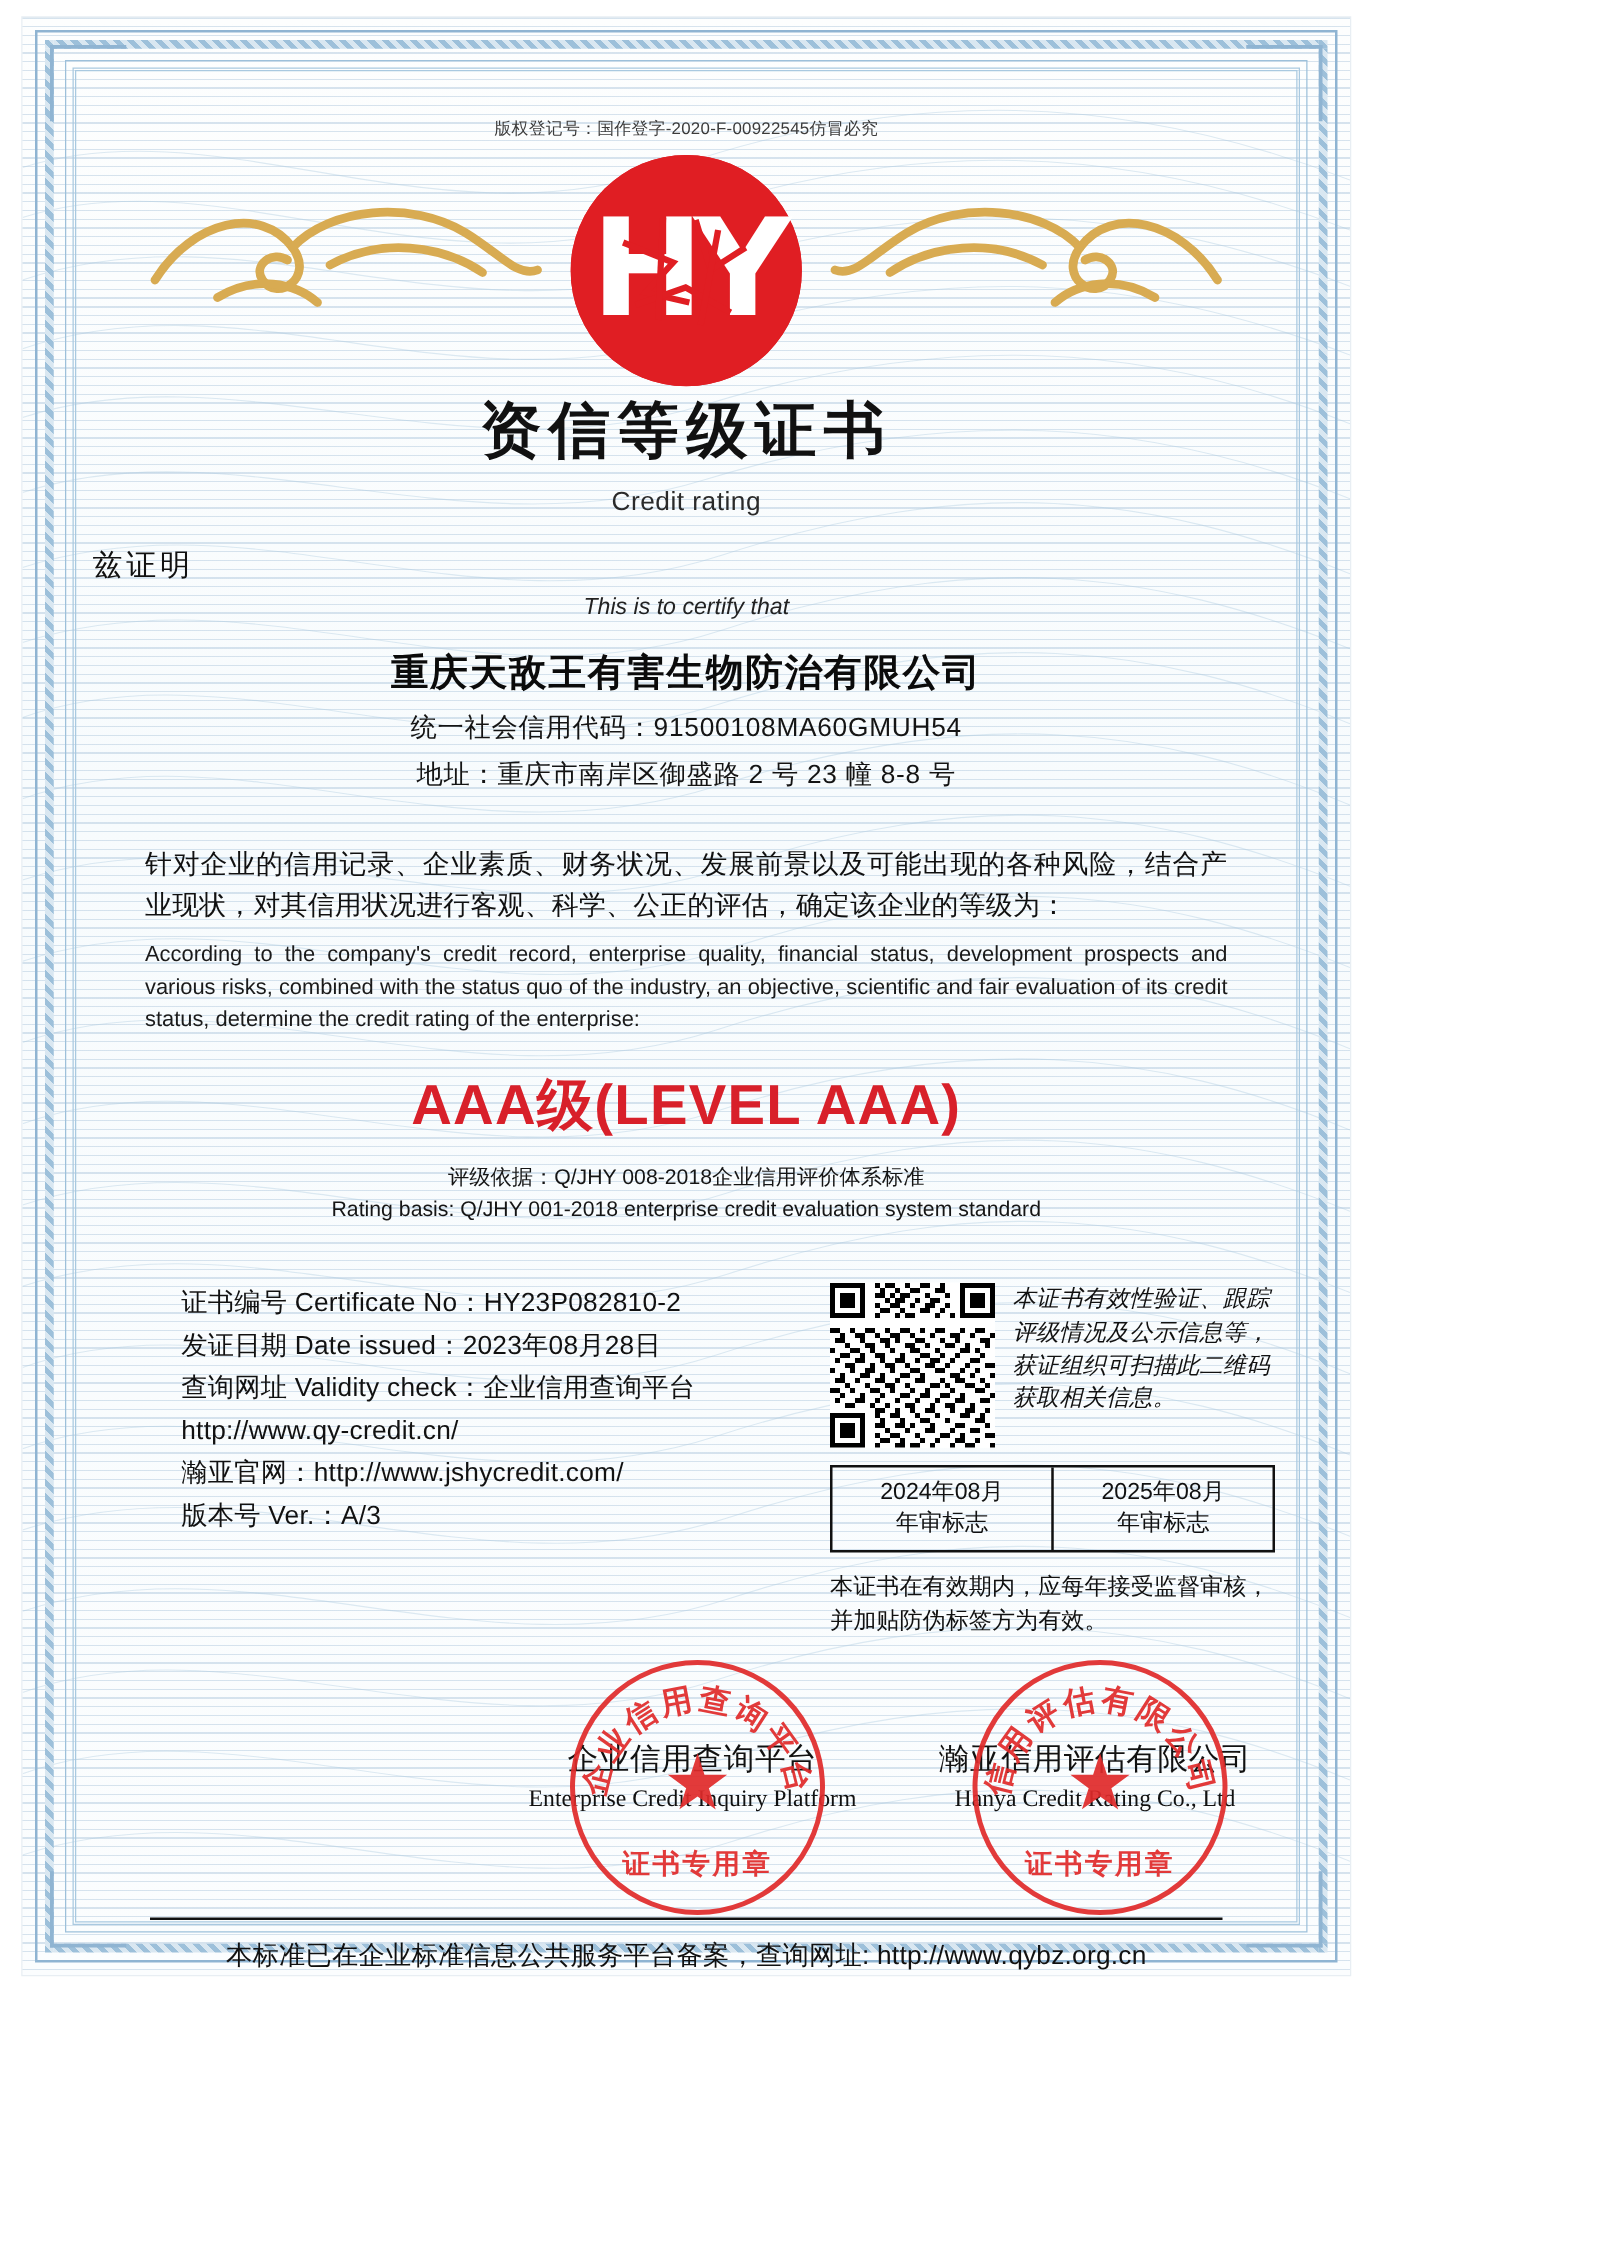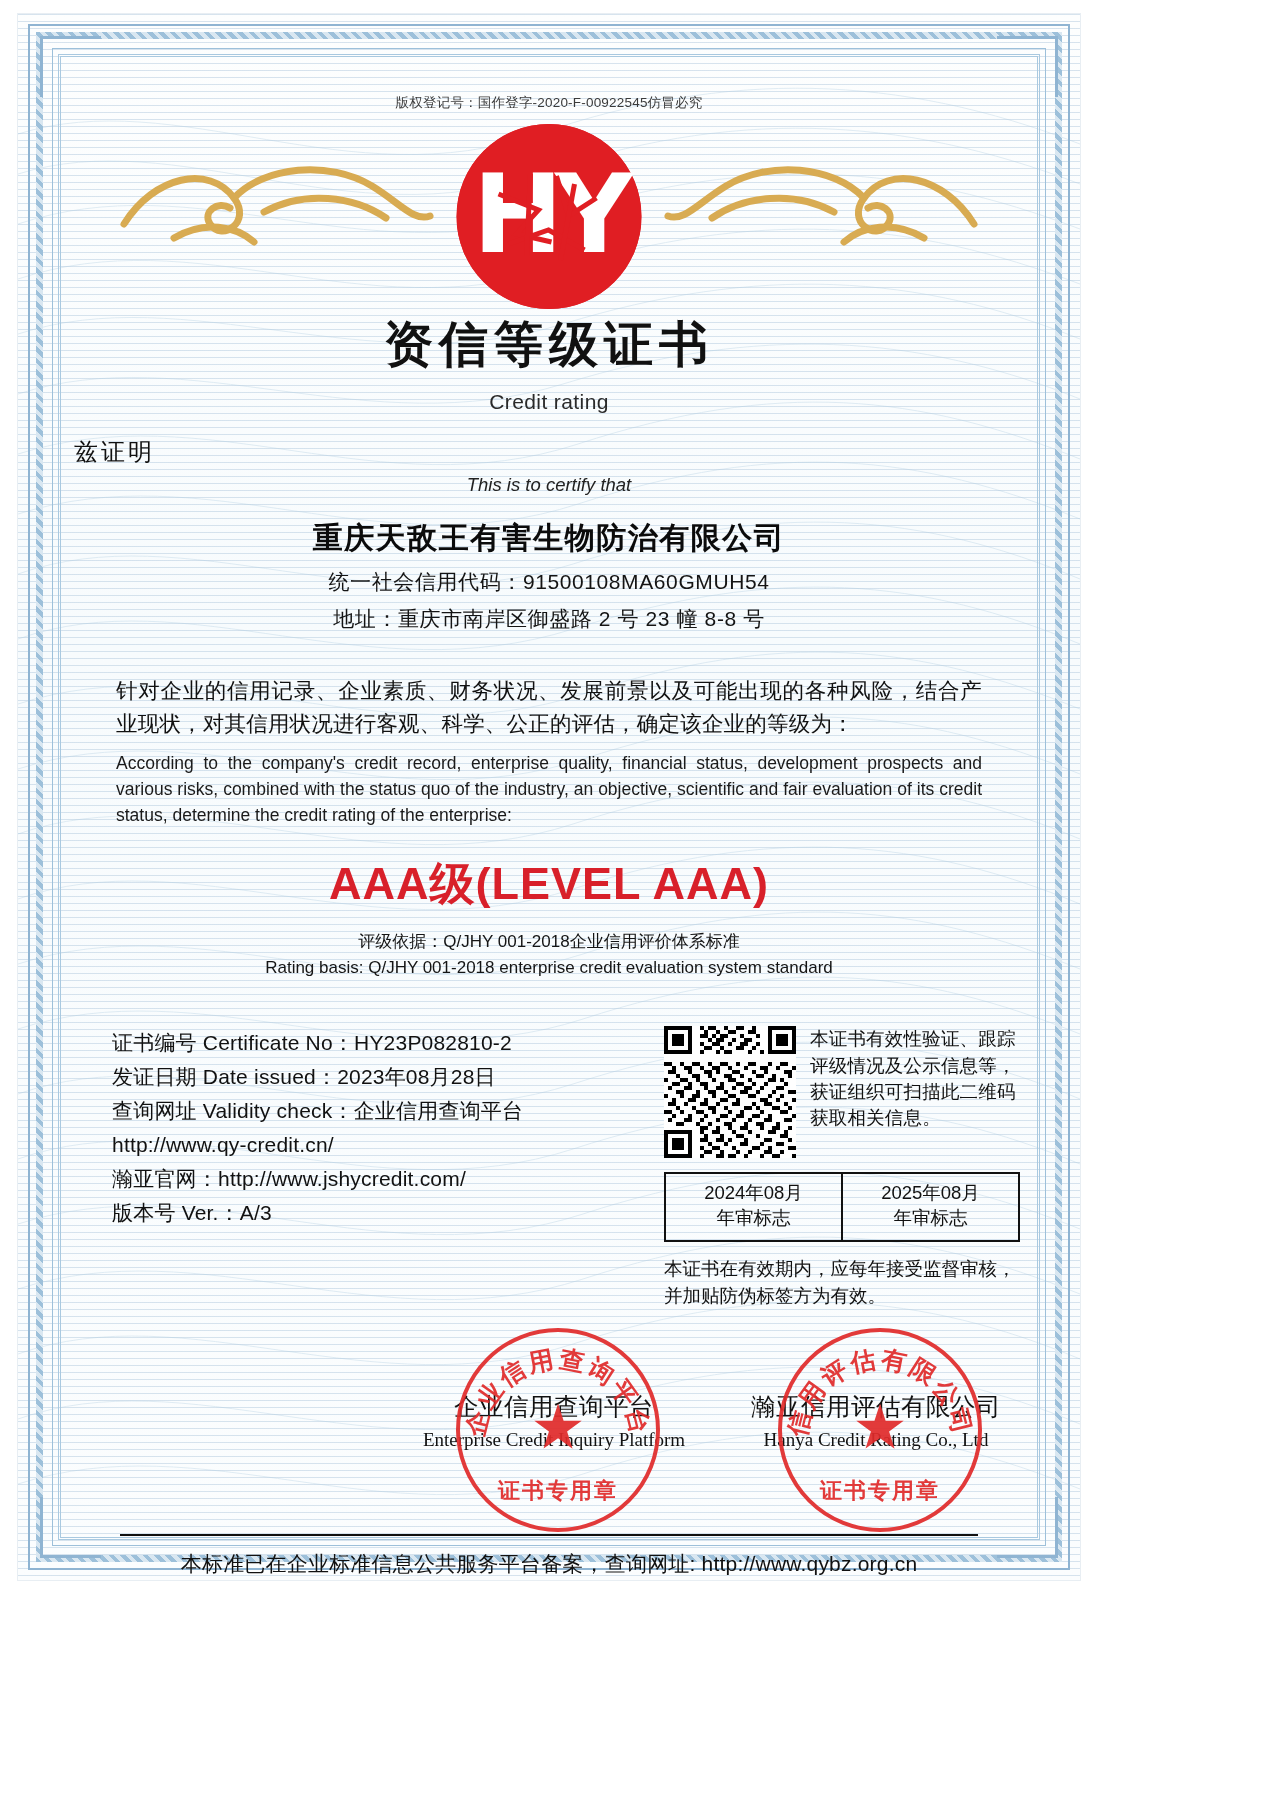--- a/index.html
+++ b/index.html
@@ -215,20 +215,21 @@
     gap: 22px;
   }
   .details-col {
     flex: 0 0 530px;
   }
   .detail-line {
     font-size: 21px;
     color: #111;
     line-height: 1.62;
     letter-spacing: .2px;
+    margin-left: 33px;
   }
 
   .qr-col {
     flex: 1;
     display: flex;
     flex-direction: column;
   }
   .qr-top {
     display: flex;
     gap: 14px;
@@ -237,20 +238,21 @@
     width: 132px;
     height: 132px;
     flex: 0 0 132px;
     background: #fff;
   }
   .qr-note {
     font-size: 18.5px;
     line-height: 1.42;
     color: #111;
     letter-spacing: .2px;
+    font-style: italic;
   }
   .audit-row {
     display: flex;
     margin-top: 14px;
     border: 2px solid #111;
     width: 352px;
   }
   .audit-cell {
     flex: 1;
     text-align: center;
@@ -433,21 +435,21 @@
     <div class="company-name">重庆天敌王有害生物防治有限公司</div>
     <div class="company-code">统一社会信用代码：91500108MA60GMUH54</div>
     <div class="company-addr">地址：重庆市南岸区御盛路 2 号 23 幢 8-8 号</div>
 
     <div class="body-block">
       <div class="body-cn">针对企业的信用记录、企业素质、财务状况、发展前景以及可能出现的各种风险，结合产业现状，对其信用状况进行客观、科学、公正的评估，确定该企业的等级为：</div>
       <div class="body-en">According to the company's credit record, enterprise quality, financial status, development prospects and various risks, combined with the status quo of the industry, an objective, scientific and fair evaluation of its credit status, determine the credit rating of the enterprise:</div>
     </div>
 
     <div class="level">AAA级(LEVEL AAA)</div>
-    <div class="basis-cn">评级依据：Q/JHY 001-2018企业信用评价体系标准</div>
+    <div class="basis-cn">评级依据：Q/JHY 008-2018企业信用评价体系标准</div>
     <div class="basis-en">Rating basis: Q/JHY 001-2018 enterprise credit evaluation system standard</div>
 
     <div class="details-row">
       <div class="details-col">
         <div class="detail-line">证书编号 Certificate No：HY23P082810-2</div>
         <div class="detail-line">发证日期 Date issued：2023年08月28日</div>
         <div class="detail-line">查询网址 Validity check：企业信用查询平台</div>
         <div class="detail-line">http://www.qy-credit.cn/</div>
         <div class="detail-line">瀚亚官网：http://www.jshycredit.com/</div>
         <div class="detail-line">版本号 Ver.：A/3</div>

